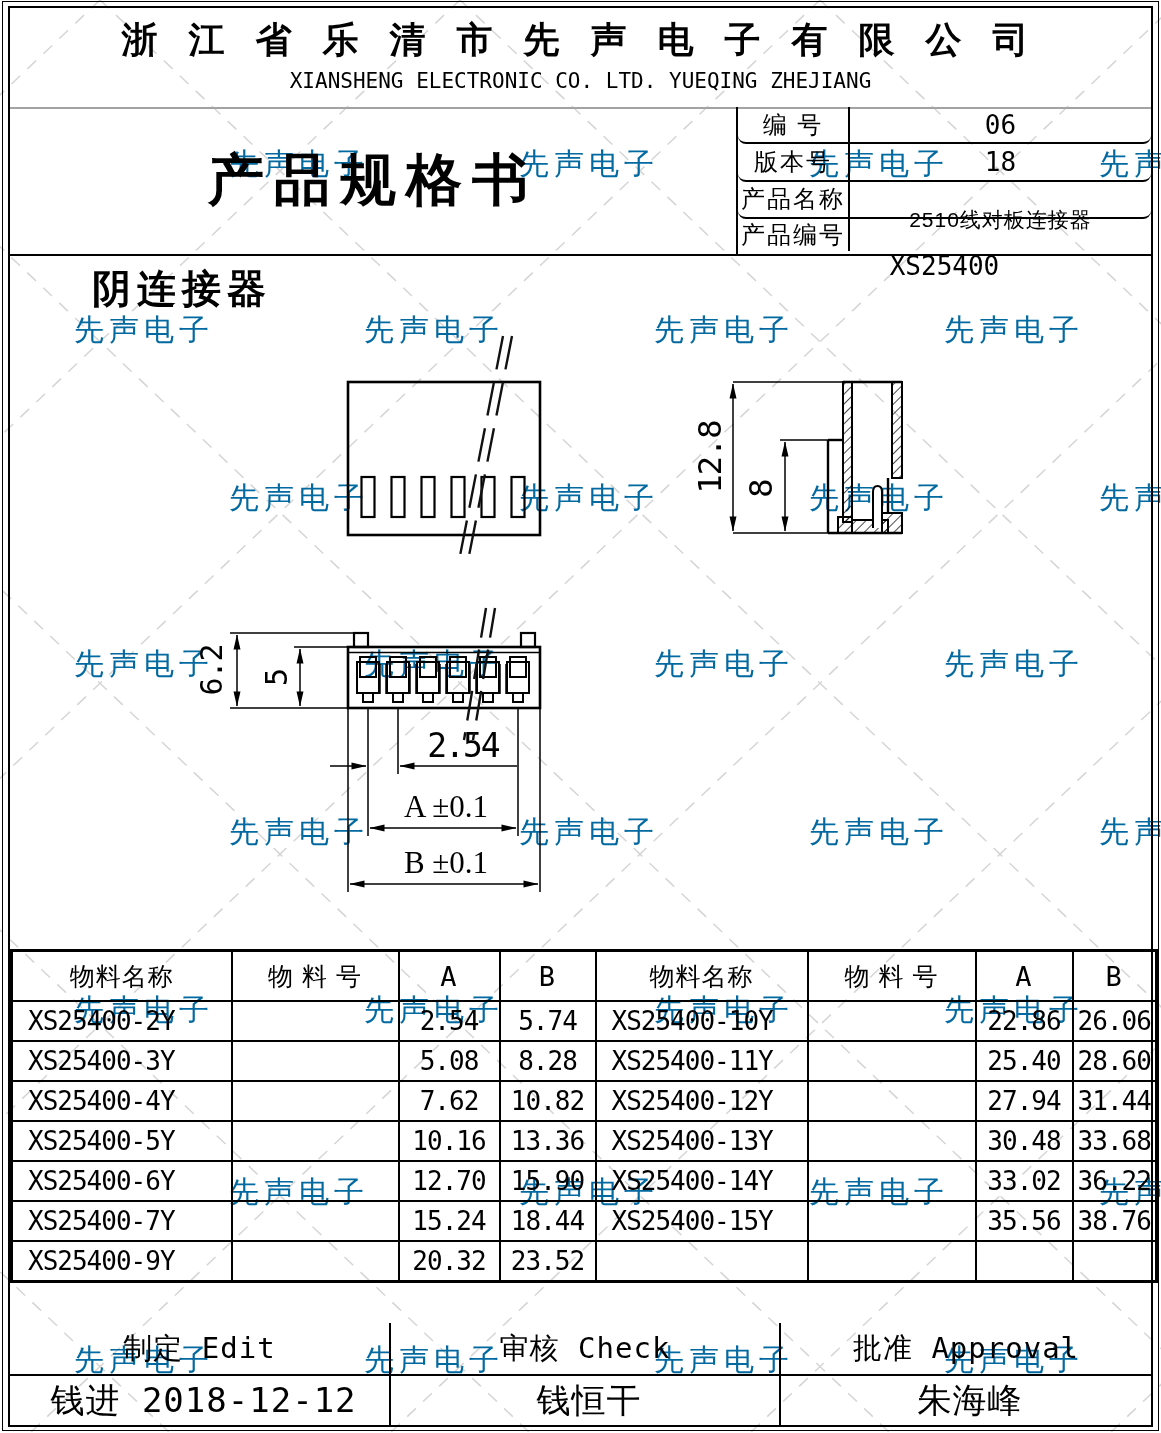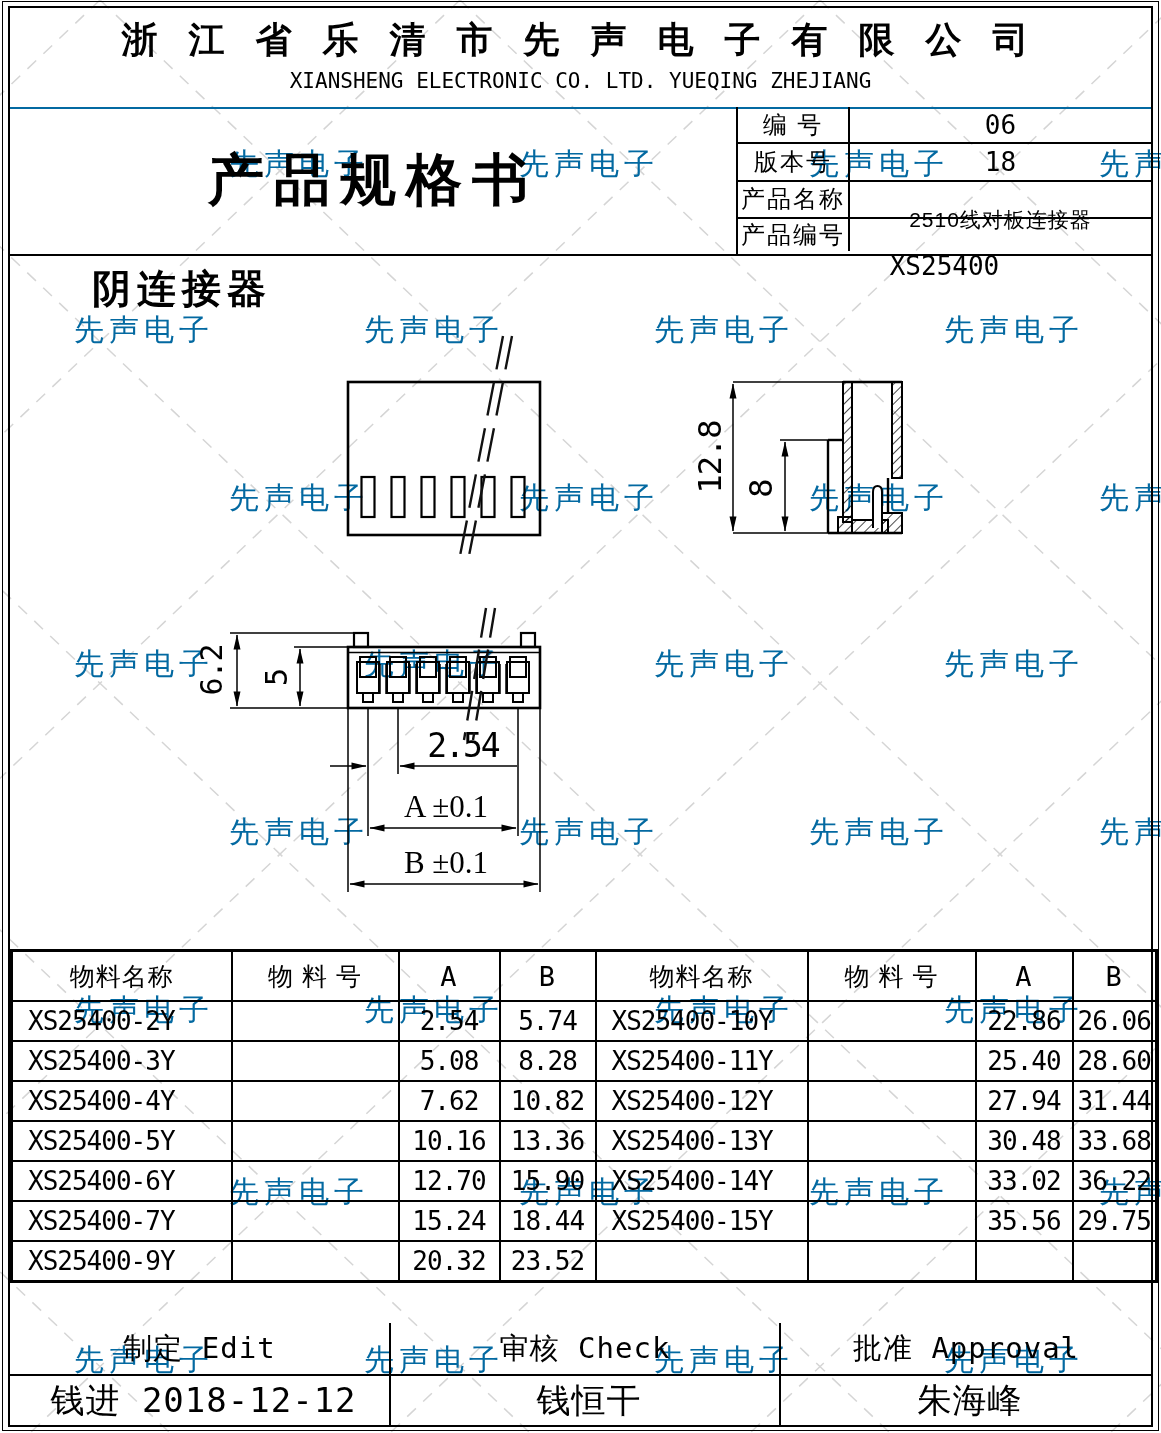--- a/index.html
+++ b/index.html
@@ -9,33 +9,33 @@
   #lattice{position:absolute;left:0;top:0;z-index:0;}
   #drawing{position:absolute;left:0;top:0;z-index:2;pointer-events:none;}
   .wm{position:absolute;z-index:1;color:#0369a1;font-size:30px;letter-spacing:5px;
       white-space:nowrap;transform:translate(-50%,-50%);}
   .outerline{position:absolute;left:2px;top:1px;width:1155px;height:1428px;
       border:1px solid #000;z-index:3;pointer-events:none;}
   .frame{position:absolute;left:8px;top:6px;width:1141px;height:1417px;
       border:2px solid #000;z-index:3;}
   
   .company-header{position:absolute;left:0;top:0;width:100%;height:99px;
-      border-bottom:2px solid #0369a1;text-align:center;}
+      border-bottom:2px solid #a3a3a3;text-align:center;}
   .company-cn{margin-top:8px;font-family:"Liberation Serif",serif;font-weight:bold;
       font-size:36px;letter-spacing:11px;white-space:nowrap;}
   .company-en{margin-top:4px;font-family:"DejaVu Sans Mono",monospace;font-size:21px;
       letter-spacing:0px;white-space:nowrap;}
   
   .title-band{position:absolute;left:0;top:99px;width:100%;height:147px;border-bottom:2px solid #000;}
   .spec-title{position:absolute;left:0;top:0;width:726px;height:100%;display:flex;
       align-items:center;justify-content:center;font-family:"Liberation Serif",serif;
       font-weight:bold;font-size:56px;letter-spacing:10px;}
   .info-table{position:absolute;left:726px;top:0;width:415px;height:100%;
       border-left:2px solid #000;display:flex;flex-direction:column;box-sizing:border-box;}
-  .info-row{flex:1;display:flex;border-bottom:2px solid #000;min-height:0;}
+  .info-row{flex:1;display:flex;border-bottom:2px solid #000;min-height:0;border-radius:8px;}
   .info-row:last-child{border-bottom:none;flex-direction:column;}
   .info-label{width:110px;border-right:2px solid #000;display:flex;align-items:center;
       justify-content:center;font-size:24px;letter-spacing:2px;}
   .info-value{flex:1;display:flex;align-items:center;justify-content:center;
       font-family:"DejaVu Sans Mono",monospace;font-size:26px;}
   .info-value.small{font-size:21px;font-family:Liberation Sans, sans-serif;letter-spacing:1px;margin-top:38px;}
   
   .section-heading{position:absolute;left:92px;top:262px;z-index:3;
       font-family:"Liberation Serif",serif;font-weight:bold;font-size:39px;letter-spacing:6px;}
   
@@ -312,21 +312,21 @@
             <td class="val">36.22</td>
           </tr>
           <tr>
             <td class="pn">XS25400-7Y</td>
             <td class="val"></td>
             <td class="val">15.24</td>
             <td class="val">18.44</td>
             <td class="pn">XS25400-15Y</td>
             <td class="val"></td>
             <td class="val">35.56</td>
-            <td class="val">29.75</td>
+            <td class="val">38.76</td>
           </tr>
           <tr>
             <td class="pn">XS25400-9Y</td>
             <td class="val"></td>
             <td class="val">20.32</td>
             <td class="val">23.52</td>
             <td class="pn"></td>
             <td class="val"></td>
             <td class="val"></td>
             <td class="val"></td>

